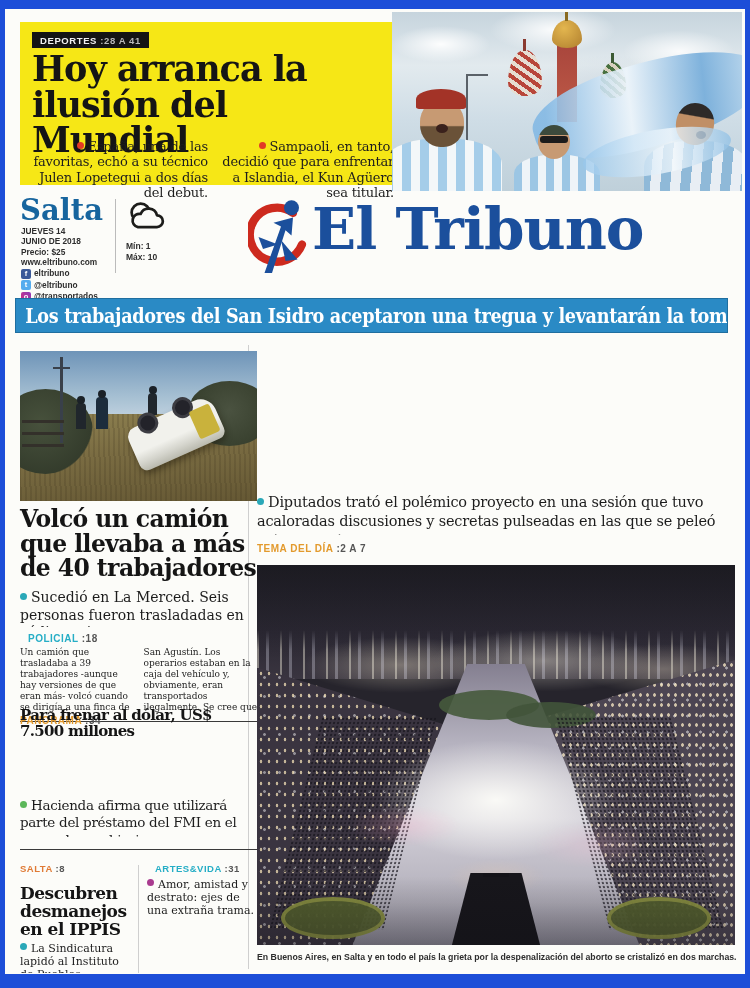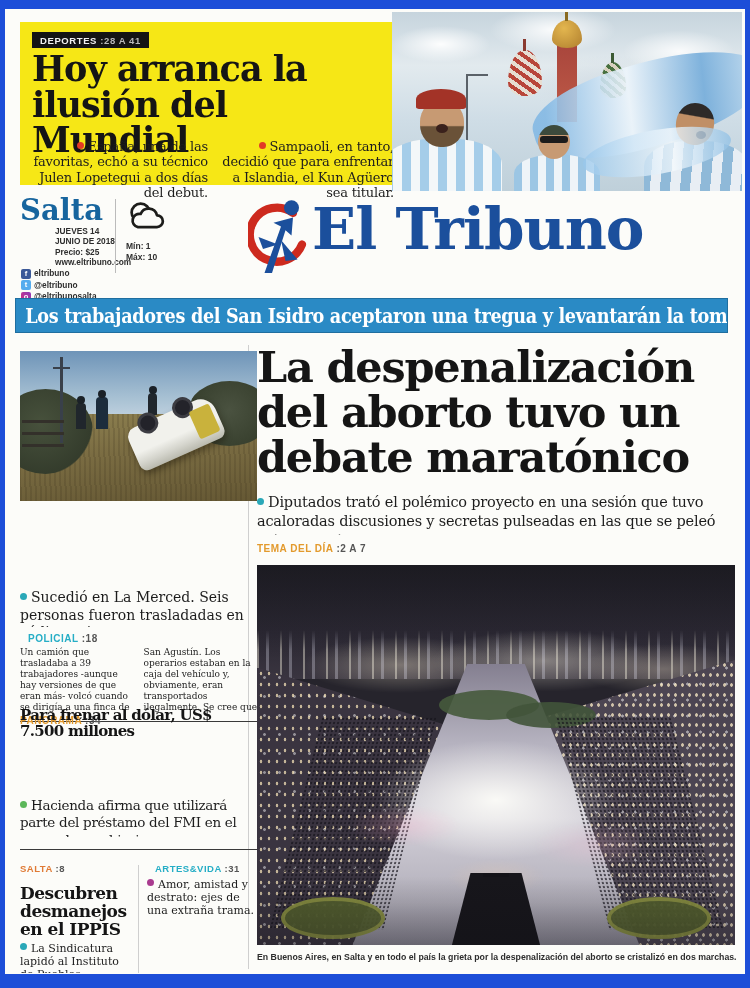--- a/index.html
+++ b/index.html
@@ -66,21 +66,21 @@
   .flag-swoosh{right:-28px;top:50px;width:240px;height:84px;transform:rotate(-16deg);
      border-radius:46% 54% 52% 48%;opacity:.95;background:
      linear-gradient(100deg,rgba(132,185,228,.95) 8%,rgba(238,246,252,.92) 42%,rgba(116,172,218,.95) 72%,rgba(210,230,245,.9));}
   .flag-swoosh2{right:10px;top:118px;width:150px;height:44px;transform:rotate(-10deg);
      border-radius:50%;opacity:.85;background:linear-gradient(95deg,rgba(150,198,235,.9),rgba(245,250,253,.9) 60%,rgba(140,190,228,.9));}
 
   
   .edition{left:15px;top:184px;font-size:29px;font-weight:700;color:#17659e;
      font-family:"DejaVu Serif","Liberation Serif",serif;}
   .mast-info{left:16px;top:218px;width:92px;font-size:8.3px;line-height:1.12;font-weight:700;color:#2e2e2e;}
-  .mast-info .row{margin-bottom:1.2px;white-space:nowrap;margin-left:34px;}
+  .mast-info .row{margin-bottom:1.2px;white-space:nowrap;}
   .soc{display:flex;align-items:center;gap:3px;margin-bottom:1.5px;font-weight:700;color:#2e2e2e;}
   .soc .ic{width:10px;height:10px;border-radius:2px;color:#fff;font-size:7.5px;line-height:10px;
      text-align:center;font-weight:700;flex:0 0 auto;}
   .ic.fb{background:#3b5998;} .ic.tw{background:#55acee;} .ic.ig{background:linear-gradient(45deg,#d92e7f,#8a3ab9);}
   .ic.wa{background:#40c351;}
   .mast-div{left:110px;top:190px;width:1px;height:74px;background:#bbb;}
   .weather{left:120px;top:190px;}
   .weather-txt{left:121px;top:232px;font-size:8.5px;font-weight:700;color:#2e2e2e;line-height:1.25;}
   .logo-icon{left:243px;top:189px;}
   .logo-text{left:307px;top:186px;font-size:58px;font-weight:700;color:#1b4f9c;letter-spacing:-1px;
@@ -247,21 +247,21 @@
       <div class="soc">
         <span class="ic fb">f</span>
         <span>eltribuno</span>
       </div>
       <div class="soc">
         <span class="ic tw">t</span>
         <span>@eltribuno</span>
       </div>
       <div class="soc">
         <span class="ic ig">o</span>
-        <span>@eltribunosalta</span>
+        <span>@transportados</span>
       </div>
       <div class="soc">
         <span class="ic wa">✆</span>
         <span>3874740361</span>
       </div>
     </div>
     <div class="abs mast-div"></div>
     <div class="abs weather">
       <svg width="44" height="38" viewBox="0 0 48 42">
         <circle cx="17" cy="15" r="10" fill="none" stroke="#1d1d1b" stroke-width="3"></circle>
@@ -302,20 +302,21 @@
       <div class="abs t-fence"></div>
       <div class="abs t-fig f1"></div>
       <div class="abs t-fig f2"></div>
       <div class="abs t-fig f3"></div>
       <div class="abs t-truck">
         <div class="abs t-wheel t-w1"></div>
         <div class="abs t-wheel t-w2"></div>
         <div class="abs t-cargo"></div>
       </div>
     </div>
+    <div class="abs truck-hl hl">Volcó un camión que llevaba a más de 40 trabajadores</div>
     <div class="abs truck-deck deck"><span class="dot teal"></span><span>Sucedió en La Merced. Seis personas fueron trasladadas en código rojo.</span></div>
     <div class="abs truck-tag tag">
       <span class="t-teal">POLICIAL</span>
       <span class="ref">:18</span>
     </div>
     <div class="abs truck-body">Un camión que trasladaba a 39 trabajadores -aunque hay versiones de que eran más- volcó cuando se dirigía a una finca de San Agustín. Los operarios estaban en la caja del vehículo y, obviamente, eran transportados ilegalmente. Se cree que el rodado equivocó su camino como producto de la densa neblina de ayer a la mañana en esa zona.</div>
     <div class="abs rule1 thin-rule"></div>
 
     <div class="abs pano-tag tag">
       <span class="t-orange">PANORAMA</span>
@@ -337,21 +338,20 @@
       <div class="mini-gap"></div>
       <div class="mini">
         <div class="tag">
           <span class="t-teal">ARTES&amp;VIDA</span>
           <span class="ref">:31</span>
         </div>
         <div class="mini-deck deck"><span class="dot magenta"></span><span>Amor, amistad y destrato: ejes de una extraña trama.</span></div>
       </div>
     </div>
 
-    <div class="abs lead-hl hl">La despenalización del aborto tuvo un debate maratónico</div>
     <div class="abs lead-deck deck"><span class="dot teal"></span><span>Diputados trató el polémico proyecto en una sesión que tuvo acaloradas discusiones y secretas pulseadas en las que se peleó voto por voto.</span></div>
     <div class="abs lead-tag tag">
       <span class="t-orange">TEMA DEL DÍA</span>
       <span class="ref">:2 A 7</span>
     </div>
 
     <div class="abs lead-photo">
       <div class="abs n-sky"></div>
       <div class="abs n-glow"></div>
       <div class="abs n-towers"></div>

